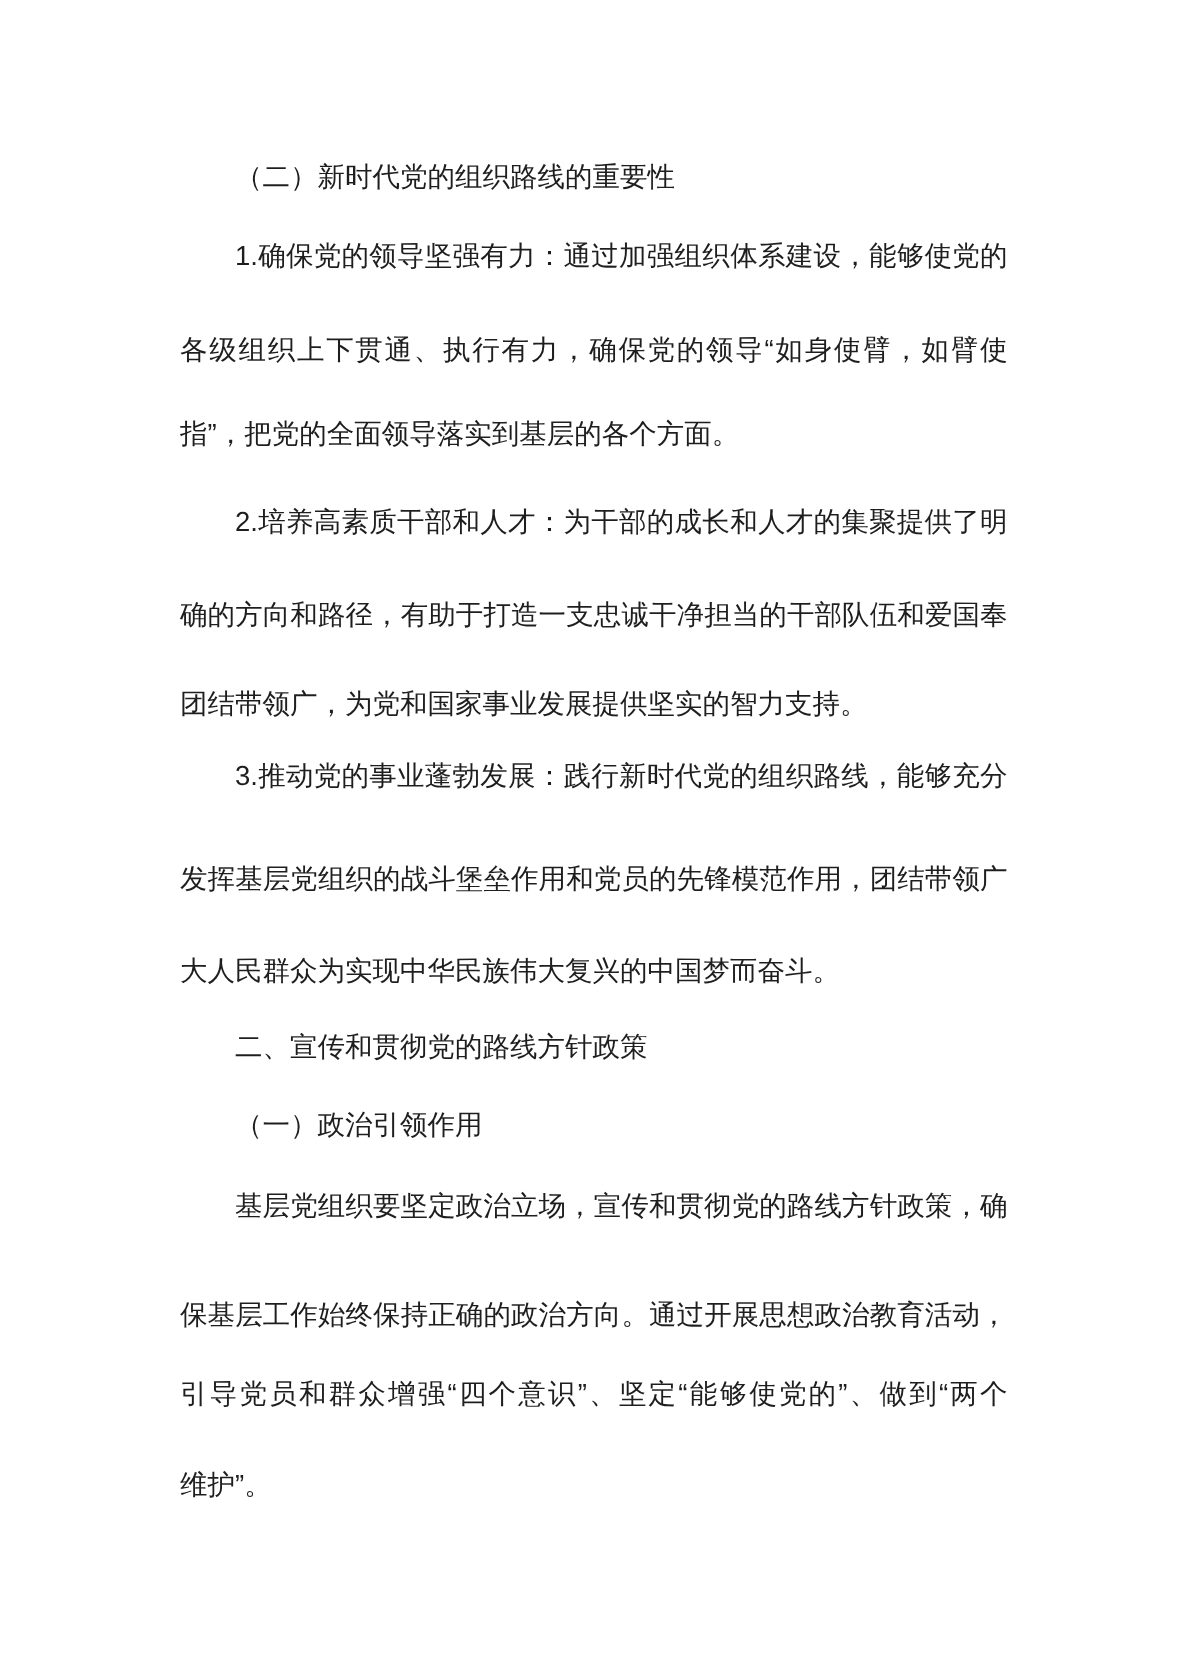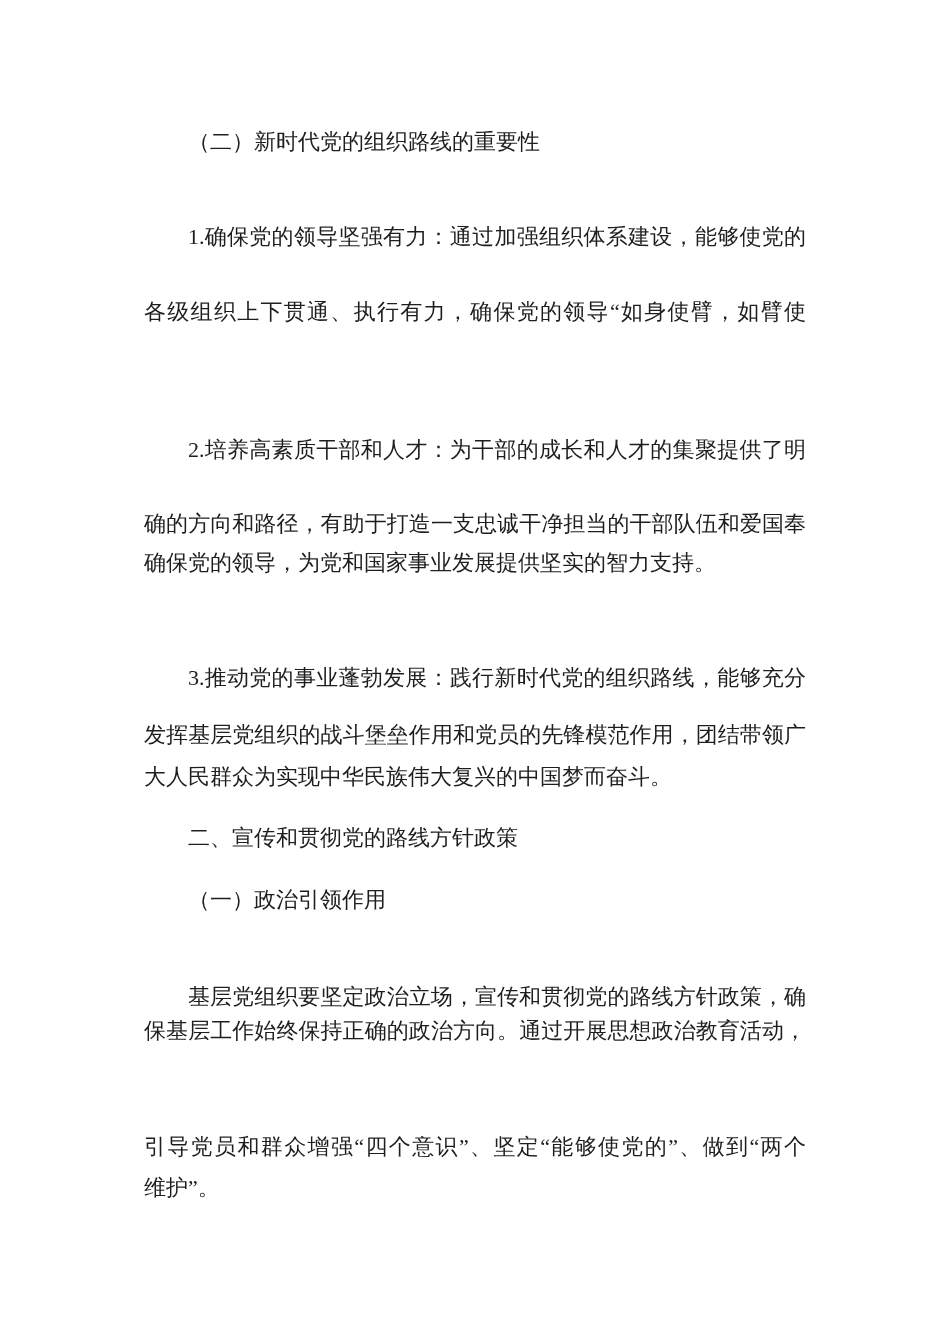--- a/index.html
+++ b/index.html
@@ -6,55 +6,55 @@
     margin: 0;
     padding: 0;
     background: #ffffff;
   }
   .page {
     position: relative;
     width: 890px;
     height: 1344px;
     background: #ffffff;
     overflow: hidden;
-    font-family: Liberation Serif, serif;
+    font-family: Liberation Sans, sans-serif;
     padding-left: 24px;
   }
   .line {
     position: absolute;
     left: 144px;
     width: 662px;
     font-size: 22px;
     line-height: 30px;
     letter-spacing: 0px;
     color: #1e1e1e;
     white-space: normal;
   }
   .first {
     text-indent: 44px;
   }
   .fill {
     text-align: justify;
     text-align-last: justify;
     text-justify: inter-character;
-    margin-top: 32px;
   }
 </style>
 </head>
 <body>
 
 <div class="page">
   <div style="top:127px" class="line first">（二）新时代党的组织路线的重要性</div>
   <div style="top:190px" class="line first fill">1.确保党的领导坚强有力：通过加强组织体系建设，能够使党的</div>
   <div style="top:265px" class="line fill">各级组织上下贯通、执行有力，确保党的领导“如身使臂，如臂使</div>
+  <div style="top:332px" class="line">指”，把党的全面领导落实到基层的各个方面。</div>
   <div style="top:403px" class="line first fill">2.培养高素质干部和人才：为干部的成长和人才的集聚提供了明</div>
   <div style="top:477px" class="line fill">确的方向和路径，有助于打造一支忠诚干净担当的干部队伍和爱国奉</div>
-  <div style="top:548px" class="line">确保党的领导，为党和国家事业发展提供坚实的智力支持。</div>
-  <div style="top:631px" class="line first fill">3.推动党的事业蓬勃发展：践行新时代党的组织路线，能够充分</div>
+  <div style="top:548px" class="line">团结带领广，为党和国家事业发展提供坚实的智力支持。</div>
+  <div style="top:606px" class="line first fill">3.推动党的事业蓬勃发展：践行新时代党的组织路线，能够充分</div>
   <div style="top:762px" class="line">大人民群众为实现中华民族伟大复兴的中国梦而奋斗。</div>
   <div style="top:688px" class="line fill">发挥基层党组织的战斗堡垒作用和党员的先锋模范作用，团结带领广</div>
   <div style="top:823px" class="line first">二、宣传和贯彻党的路线方针政策</div>
   <div style="top:885px" class="line first">（一）政治引领作用</div>
   <div style="top:950px" class="line first fill">基层党组织要坚定政治立场，宣传和贯彻党的路线方针政策，确</div>
-  <div style="top:984px" class="line fill">保基层工作始终保持正确的政治方向。通过开展思想政治教育活动，</div>
+  <div style="top:1037px" class="line fill">保基层工作始终保持正确的政治方向。通过开展思想政治教育活动，</div>
   <div style="top:1100px" class="line fill">引导党员和群众增强“四个意识”、坚定“能够使党的”、做到“两个</div>
   <div style="top:1173px" class="line">维护”。</div>
 </div>
 
 </body></html>

